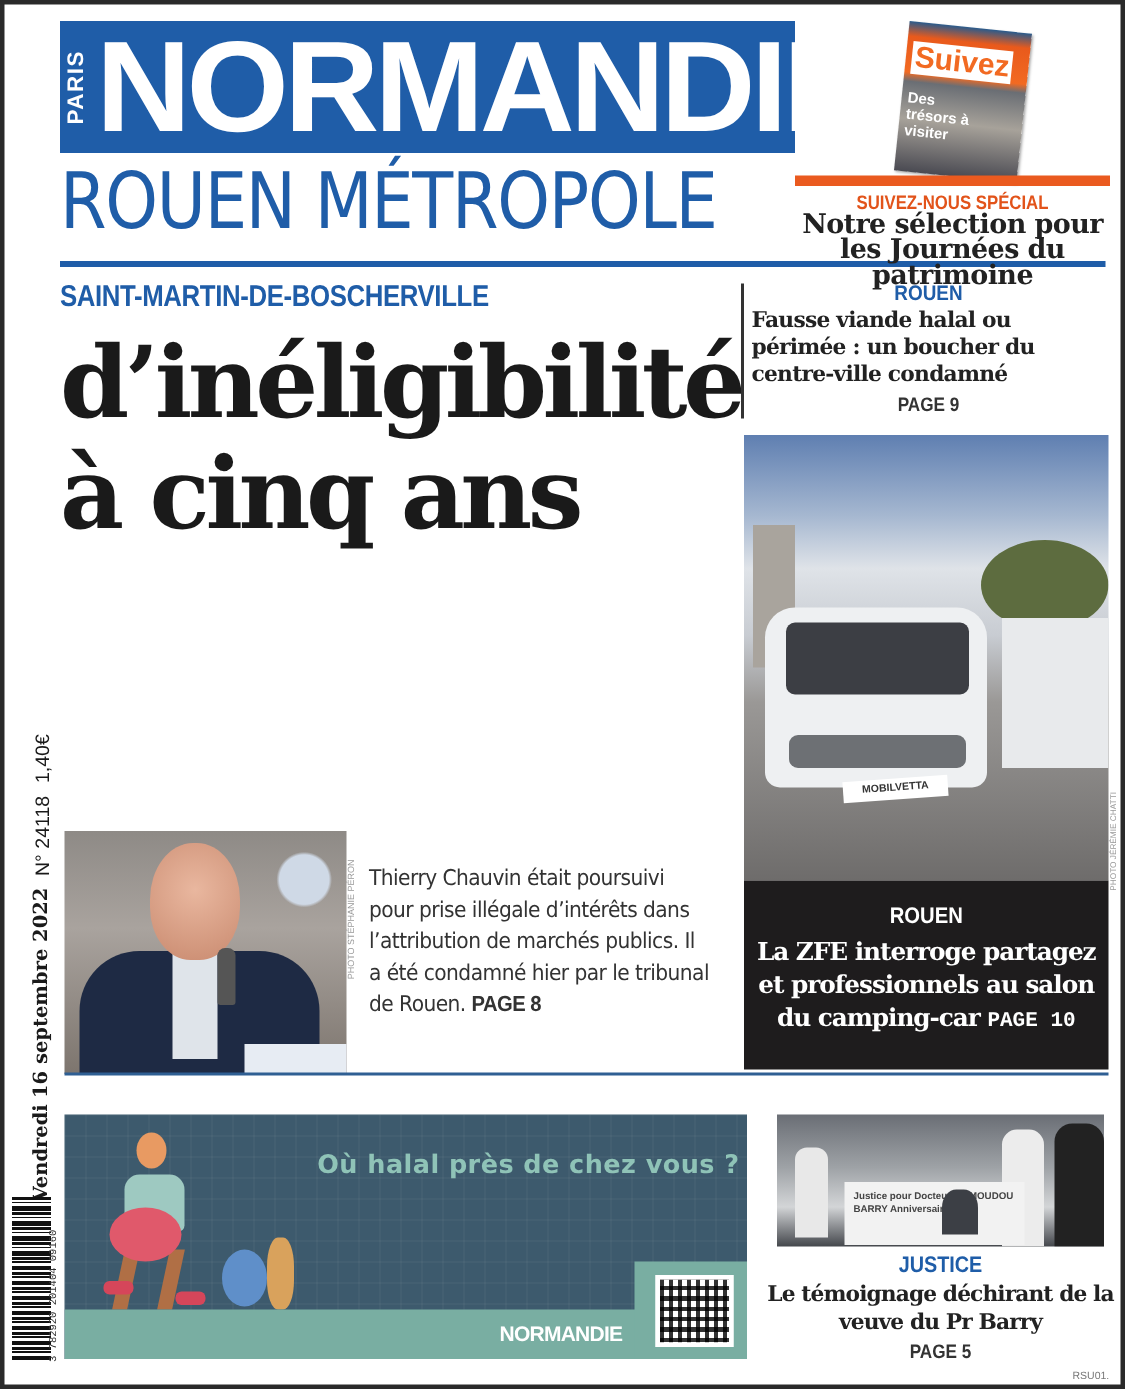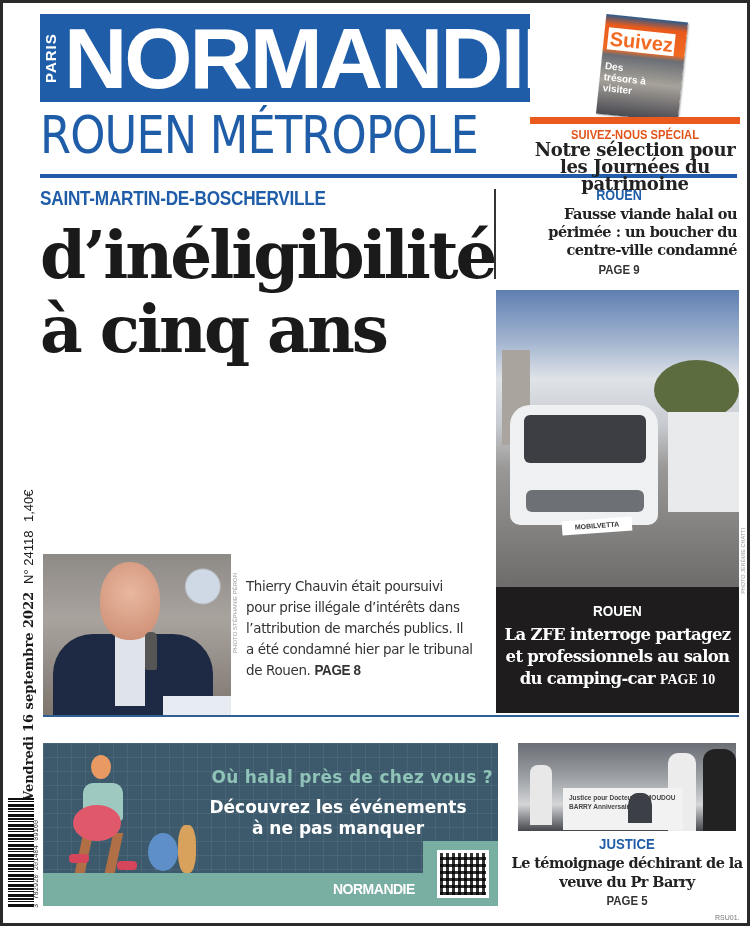--- a/index.html
+++ b/index.html
@@ -108,21 +108,21 @@
     writing-mode: vertical-rl; transform: rotate(180deg); font-family: "Liberation Mono", monospace;
   }
 
   
   .right-rule { position: absolute; left: 491px; top: 186px; width: 2px; height: 90px; background: #333; }
   .r-kicker {
     position: absolute; left: 498px; width: 236px; text-align: center; color: #1f5da8;
     font-weight: 700; font-size: 14px; font-family: "Liberation Sans", sans-serif; transform: scaleX(0.9);
   }
   .r-title {
-    position: absolute; left: 498px; width: 236px; text-align: right;
+    position: absolute; left: 498px; width: 236px; text-align: left;
     font-family: "DejaVu Serif", serif; font-weight: 700; font-size: 14.5px; line-height: 18px; color: #222;
     letter-spacing: -0.5px;
   }
   .r-page {
     position: absolute; left: 498px; width: 236px; text-align: center; color: #333;
     font-weight: 700; font-size: 13px; font-family: "Liberation Sans", sans-serif; transform: scaleX(0.88);
   }
   .photo-camper {
     position: absolute; left: 493px; top: 287px; width: 243px; height: 297px; overflow: hidden;
     background: linear-gradient(180deg, #5f7fb1 0%, #a5b7d0 18%, #dfe3e8 30%, #c8ccd2 45%, #9a9896 60%, #6e6c6b 100%);
@@ -139,21 +139,21 @@
   .camper-right { position: absolute; left: 172px; top: 122px; width: 71px; height: 100px; background: #e8eaec; }
   .photo-credit-camper {
     position: absolute; left: 737px; top: 525px; font-size: 5.5px; color: #999;
     writing-mode: vertical-rl; transform: rotate(180deg);
   }
   .camper-box {
     position: absolute; left: 493px; top: 584px; width: 243px; height: 126px; background: #1e1c1d;
   }
   .camper-box .ck { position: absolute; top: 15px; left: 0; width: 243px; text-align: center; color: #fff; font-weight: 700; font-size: 15px; font-family: "Liberation Sans", sans-serif; transform: scaleX(0.9); }
   .camper-box .ct { position: absolute; top: 37px; left: 0; width: 243px; text-align: center; color: #fff; font-weight: 700; font-size: 16.5px; line-height: 22px; font-family: "DejaVu Serif", serif; letter-spacing: -0.7px; }
-  .camper-box .cp { font-family: Liberation Serif, serif; font-size: 14px; letter-spacing: 0; margin-top: 40px; }
+  .camper-box .cp { font-family: Liberation Mono, monospace; font-size: 14px; letter-spacing: 0; margin-top: 40px; }
 
   .rule-mid { position: absolute; left: 40px; top: 712px; width: 696px; height: 2px; background: #2f5f93; }
 
   
   .ad {
     position: absolute; left: 40px; top: 740px; width: 455px; height: 163px; background: #3d5a6d;
     background-image: linear-gradient(rgba(255,255,255,0.06) 1px, transparent 1px), linear-gradient(90deg, rgba(255,255,255,0.06) 1px, transparent 1px);
     background-size: 14px 14px; overflow: hidden;
   }
   .ad-foot { position: absolute; left: 0; top: 130px; width: 455px; height: 33px; background: #79aea2; }
@@ -265,21 +265,20 @@
   <div class="ad">
     <div class="ad-guitarist-head"></div>
     <div class="ad-guitarist-body"></div>
     <div class="ad-legs"></div>
     <div class="ad-guitar"></div>
     <div class="ad-shoe1"></div>
     <div class="ad-shoe2"></div>
     <div class="ad-mandolin"></div>
     <div class="ad-violin"></div>
     <div class="ad-q1">Où halal près de chez vous ?</div>
-    <div class="ad-q2">Découvrez les événements à ne pas manquer</div>
     <div class="ad-foot"></div>
     <div class="ad-qr-bg"></div>
     <div class="ad-qr"></div>
     <div class="ad-logo">NORMANDIE</div>
   </div>
 
   <div class="photo-justice">
     <div class="justice-person1"></div>
     <div class="justice-person2"></div>
     <div class="justice-person3"></div>

